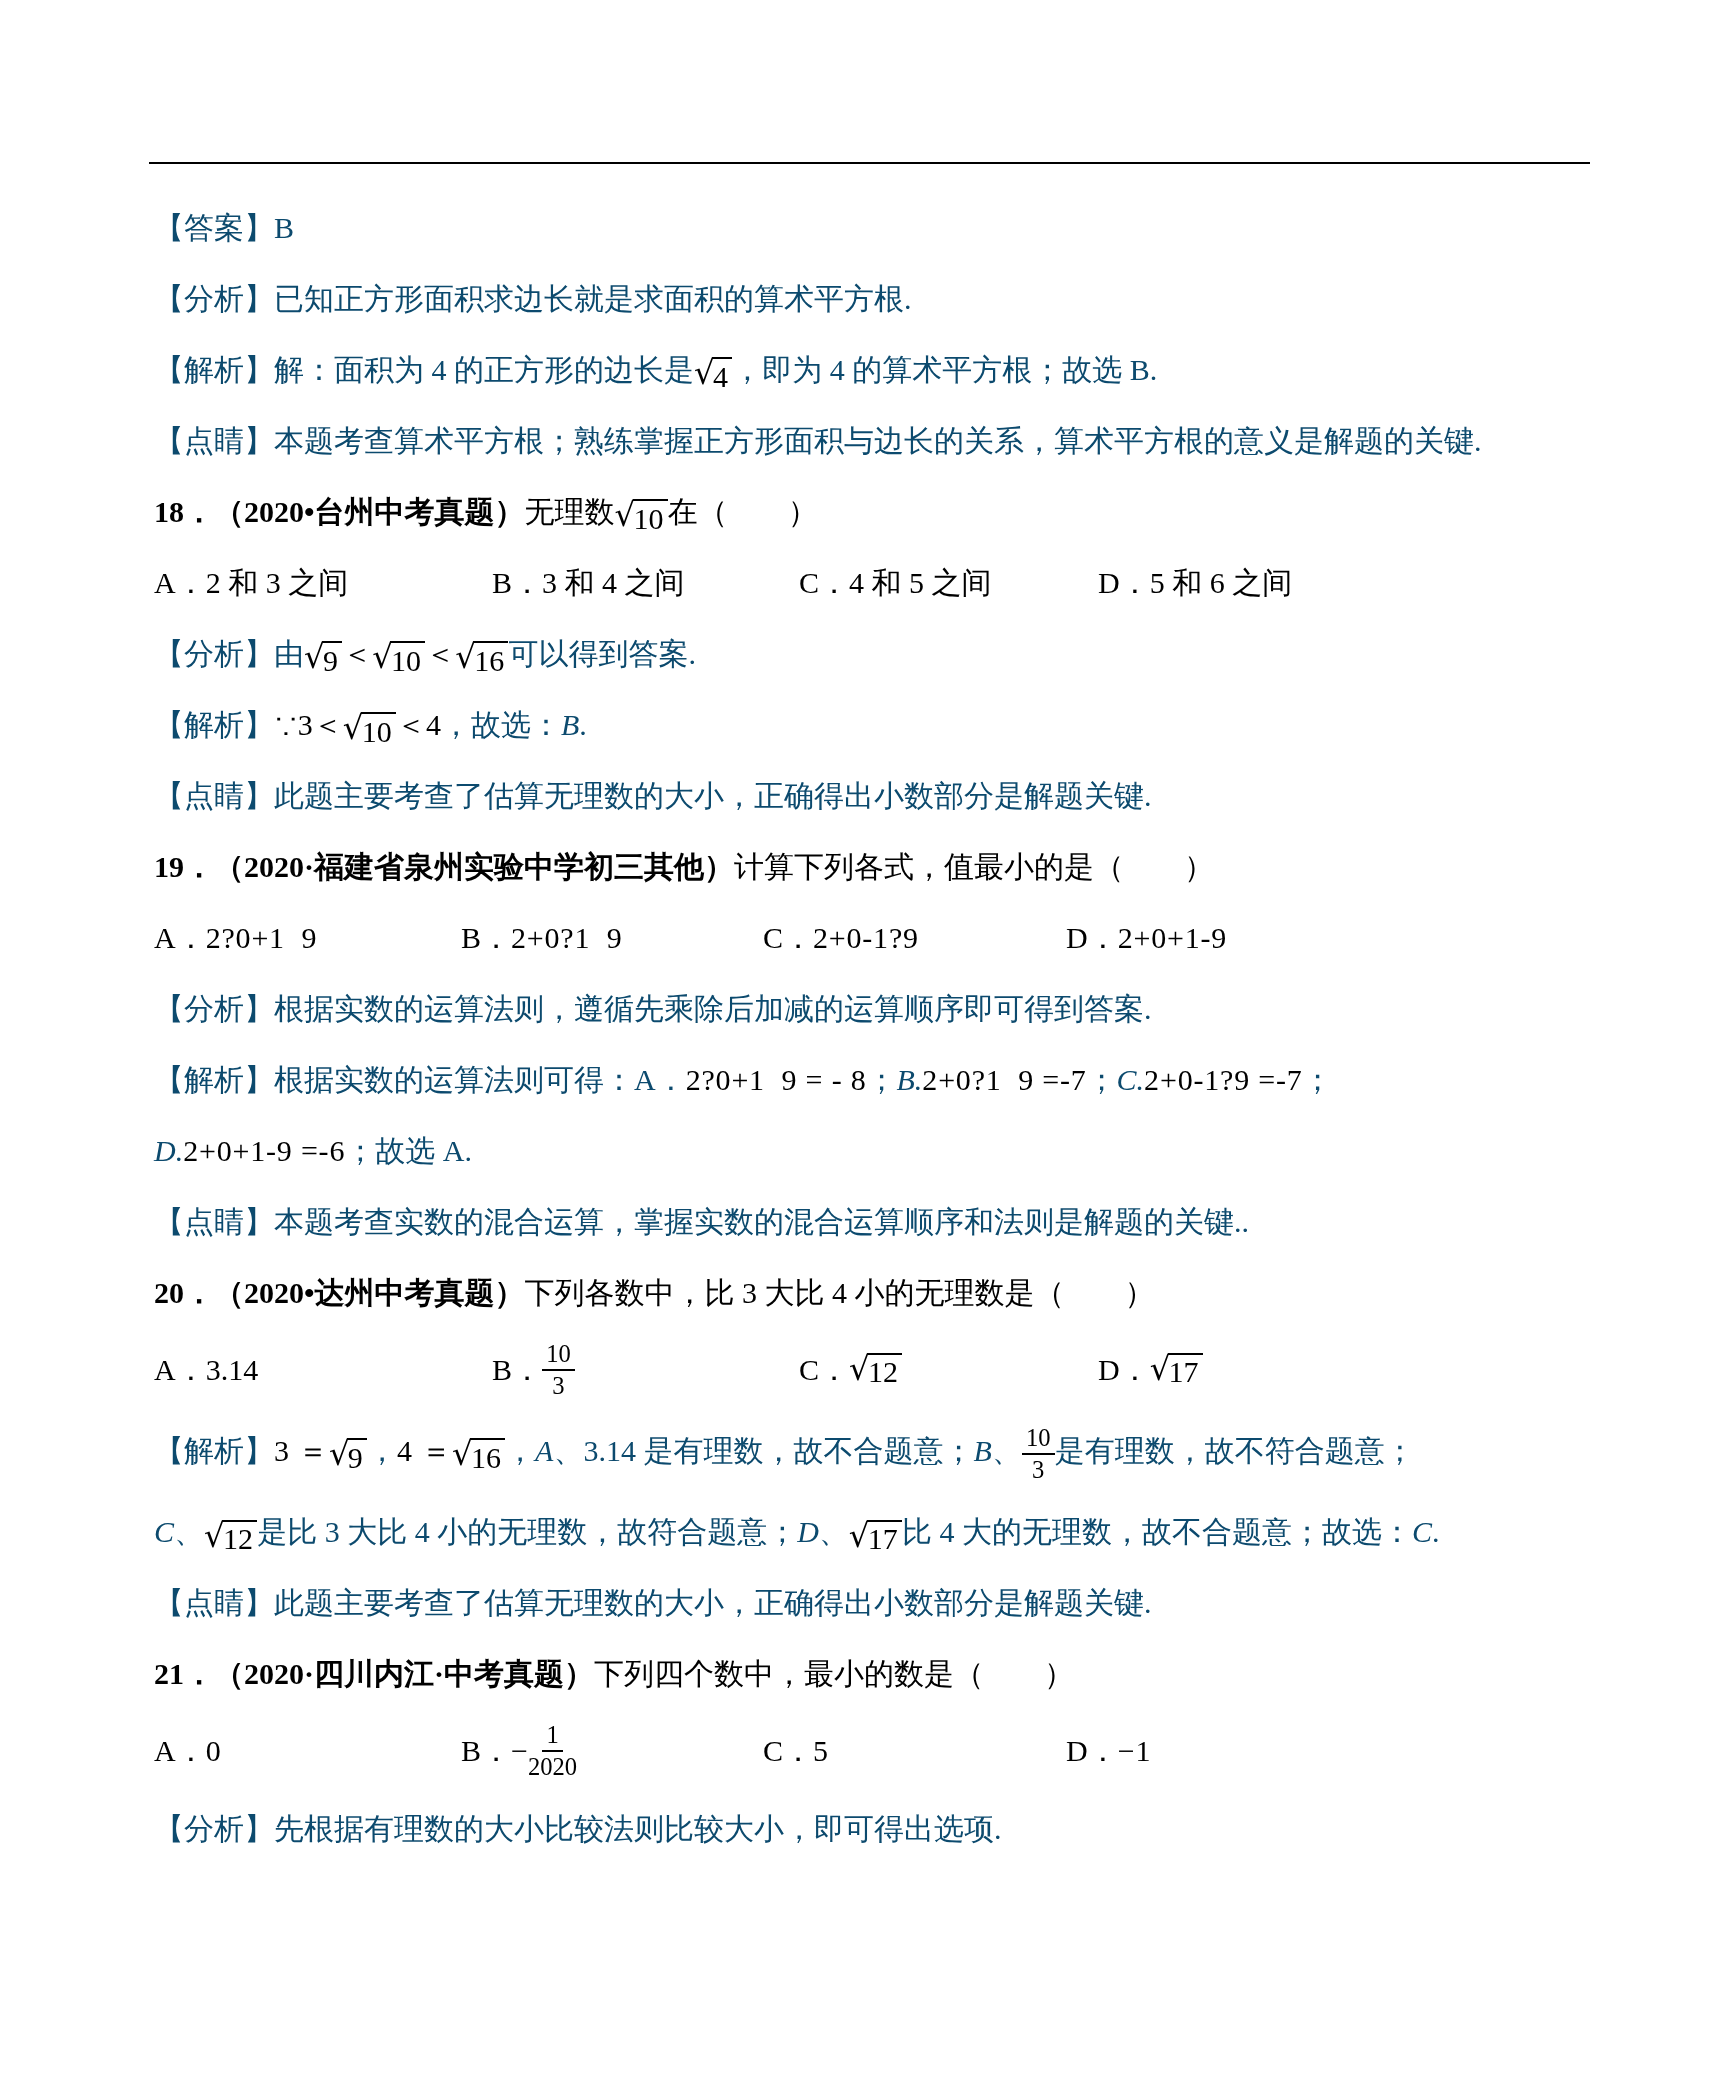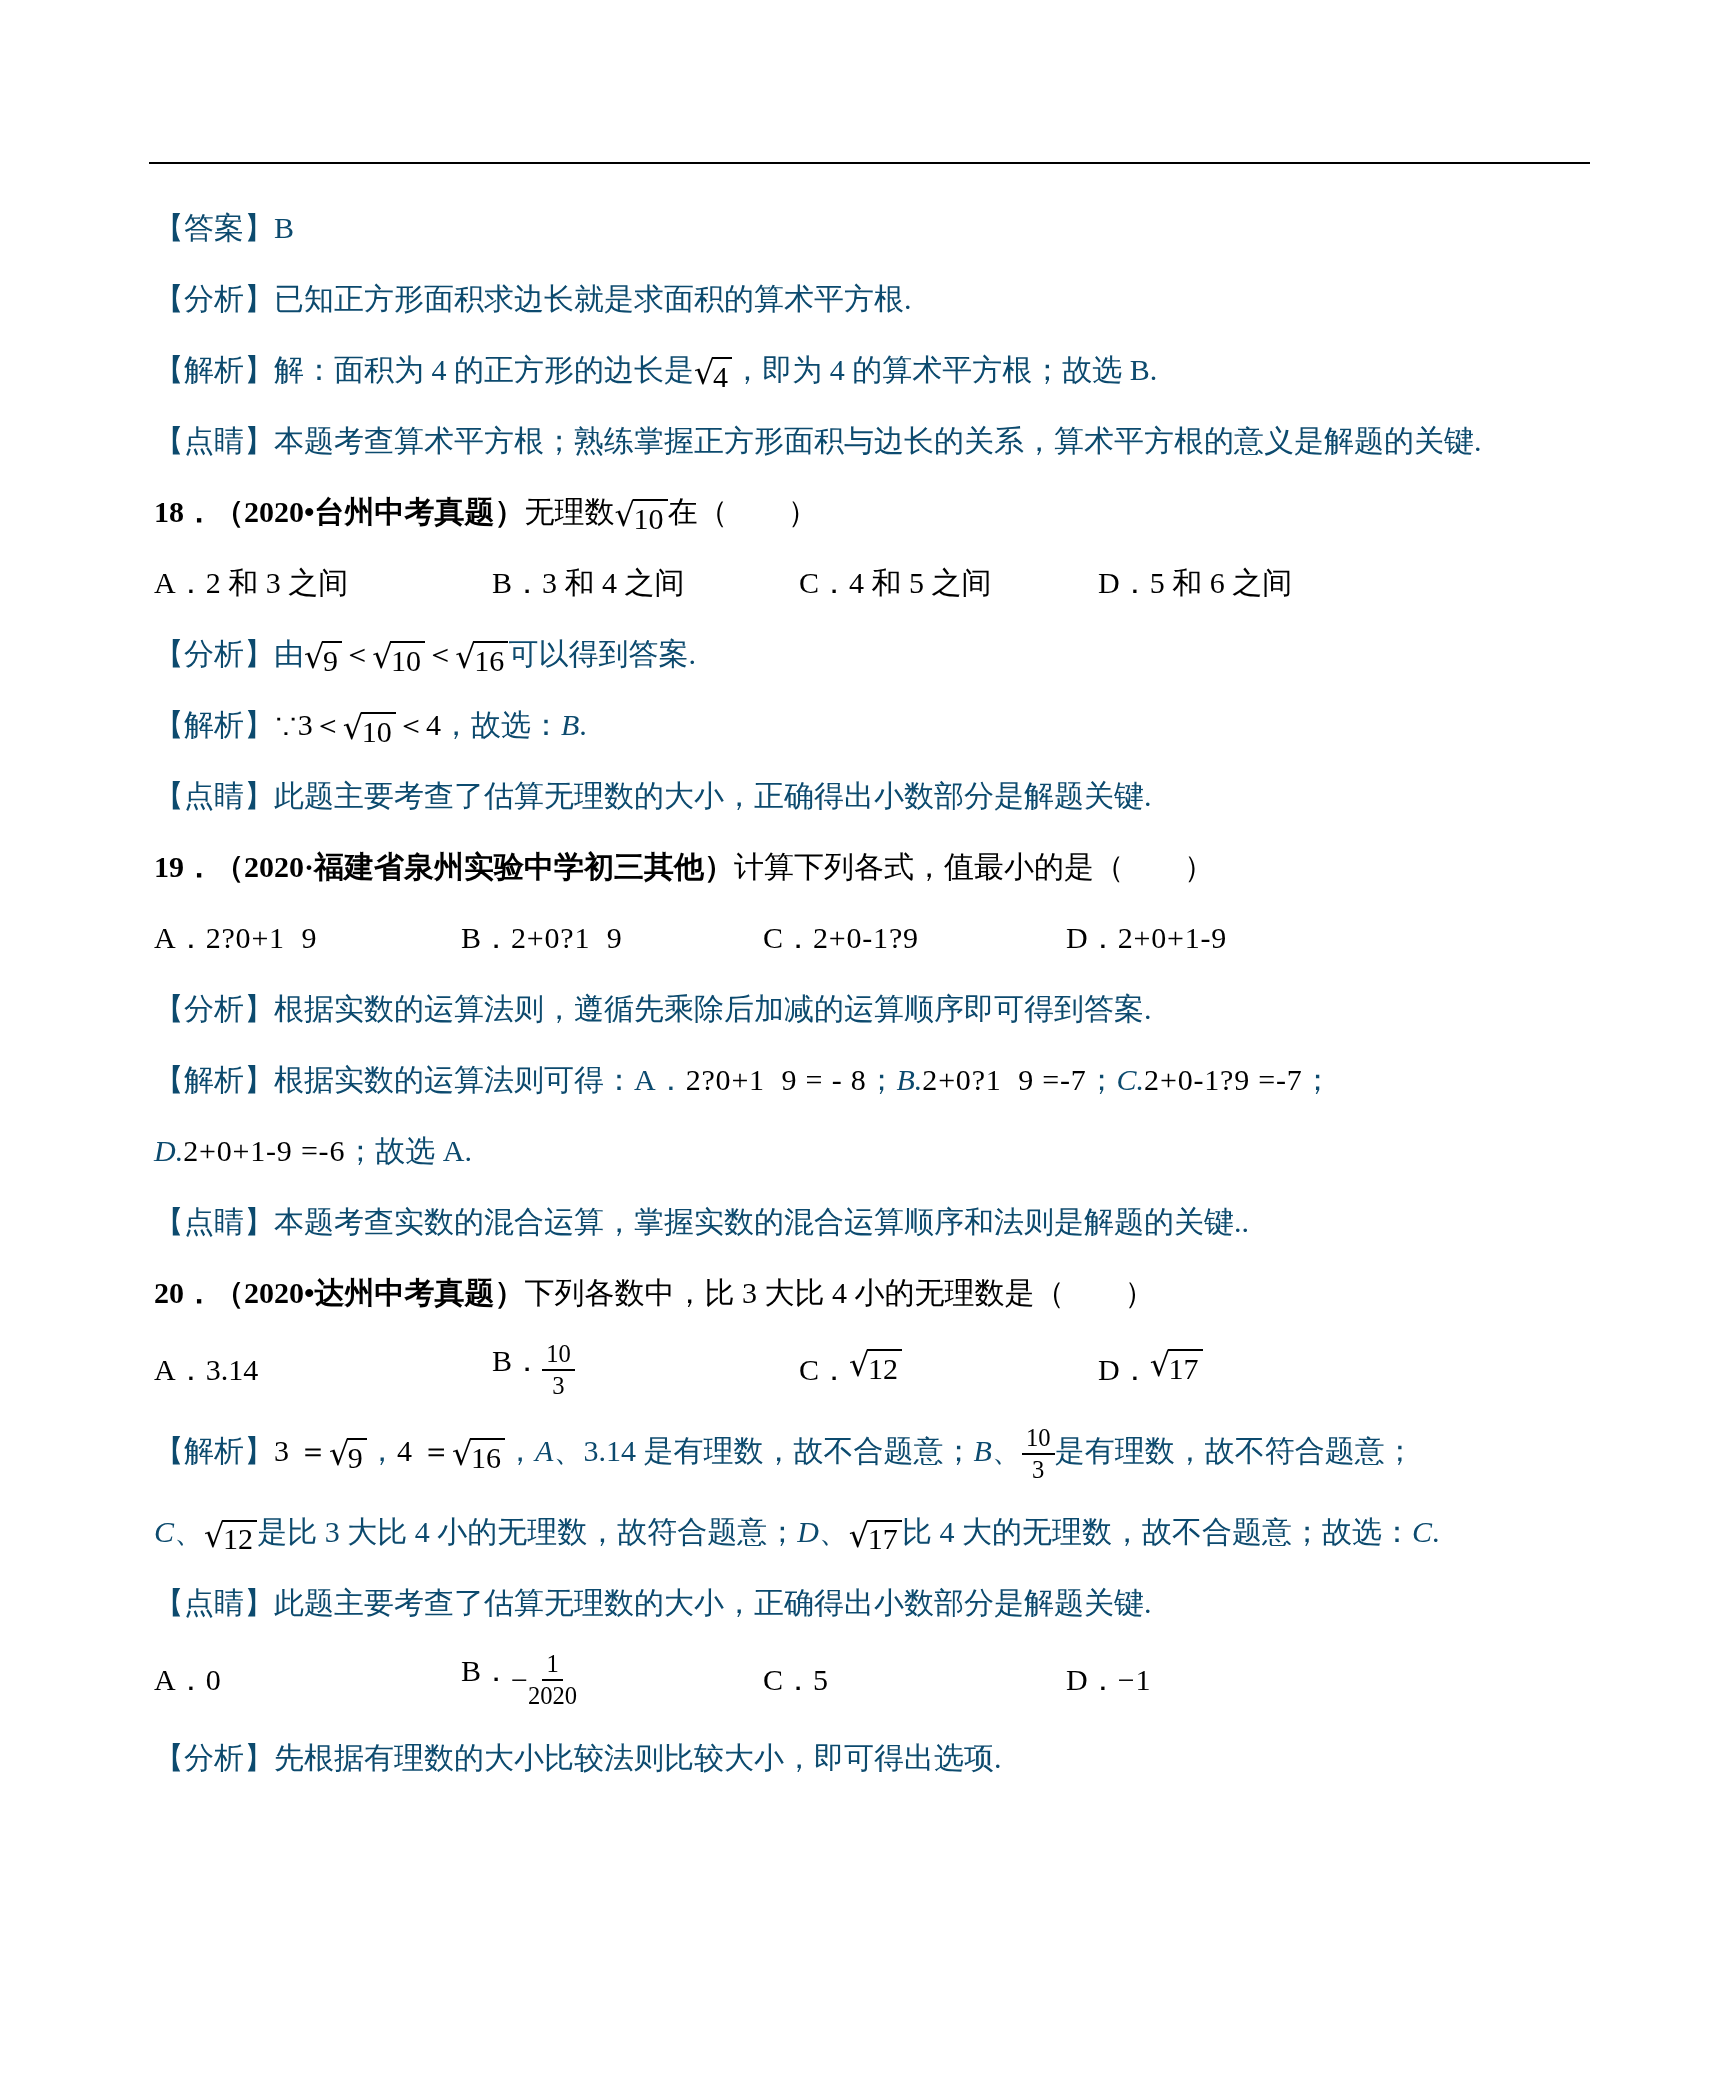--- a/index.html
+++ b/index.html
@@ -16,21 +16,21 @@
   .content{
     position:absolute;left:154px;top:204px;width:1435px;
   }
   .para{
     font-size:30px;line-height:47px;margin:0 0 24px 0;
     white-space:pre-wrap;
   }
   .options{
     display:flex;align-items:center;line-height:42px;min-height:47px;
   }
-  .cell{display:inline-flex;flex:0 0 auto;white-space:pre;}
+  .cell{display:inline-flex;align-items:center;flex:0 0 auto;white-space:pre;}
   .cell:last-child{flex:1 1 auto;}
   .red{color:#0c4a6e;}
   .bold{font-weight:700;}
   .it{font-style:italic;}
   .math{letter-spacing:0.8px;}
   .sqrt{display:inline-flex;align-items:flex-start;vertical-align:-4.2px;line-height:1.05;}
   .sqrt .rs{font-family:"DejaVu Sans",sans-serif;font-size:1.08em;line-height:1;}
   .sqrt .rc{border-top:2.1px solid currentColor;padding:2.5px 4.2px 0 0.8px;margin-left:-2.5px;line-height:1;}
   .fracwrap{display:inline-flex;align-items:center;vertical-align:middle;}
   .frac{
@@ -60,19 +60,20 @@
         <div class="para options"><span class="cell" style="width: 307px;"><span>A．</span><span class="math">2?0+1  9</span></span><span class="cell" style="width: 302px;"><span>B．</span><span class="math">2+0?1  9</span></span><span class="cell" style="width: 303px;"><span>C．</span><span class="math">2+0-1?9</span></span><span class="cell"><span>D．</span><span class="math">2+0+1-9</span></span></div>
         <div class="para"><span class="red">【分析】根据实数的运算法则，遵循先乘除后加减的运算顺序即可得到答案.</span></div>
         <div class="para"><span class="red">【解析】根据实数的运算法则可得：</span><span class="red">A．</span><span class="math">2?0+1  9 = - 8</span><span class="red">；</span><span class="red it">B.</span><span class="math">2+0?1  9 =-7</span><span class="red">；</span><span class="red it">C.</span><span class="math">2+0-1?9 =-7</span><span class="red">；</span></div>
         <div class="para"><span class="red it">D.</span><span class="math">2+0+1-9 =-6</span><span class="red">；故选 A.</span></div>
         <div class="para"><span class="red">【点睛】本题考查实数的混合运算，掌握实数的混合运算顺序和法则是解题的关键..</span></div>
         <div class="para"><span class="bold">20．（2020•达州中考真题）</span><span>下列各数中，比 3 大比 4 小的无理数是（　　）</span></div>
         <div class="para options"><span class="cell" style="width: 338px;"><span>A．3.14</span></span><span class="cell" style="width: 307px;"><span>B．</span><span class="fracwrap"><span class="frac"><span class="num">10</span><span class="den">3</span></span></span></span><span class="cell" style="width: 299px;"><span>C．</span><span class="sqrt"><span class="rs">√</span><span class="rc">12</span></span></span><span class="cell"><span>D．</span><span class="sqrt"><span class="rs">√</span><span class="rc">17</span></span></span></div>
         <div class="para"><span class="red">【解析】</span><span class="math">3 ＝</span><span class="sqrt"><span class="rs">√</span><span class="rc">9</span></span><span class="red">，</span><span class="math">4 ＝</span><span class="sqrt"><span class="rs">√</span><span class="rc">16</span></span><span class="red">，</span><span class="red it">A</span><span class="red">、3.14 是有理数，故不合题意；</span><span class="red it">B</span><span class="red">、</span><span class="fracwrap"><span class="frac"><span class="num">10</span><span class="den">3</span></span></span><span class="red">是有理数，故不符合题意；</span></div>
         <div class="para"><span class="red it">C</span><span class="red">、</span><span class="sqrt"><span class="rs">√</span><span class="rc">12</span></span><span class="red">是比 3 大比 4 小的无理数，故符合题意；</span><span class="red it">D</span><span class="red">、</span><span class="sqrt"><span class="rs">√</span><span class="rc">17</span></span><span class="red">比 4 大的无理数，故不合题意；故选：</span><span class="red it">C</span><span class="red">.</span></div>
         <div class="para"><span class="red">【点睛】此题主要考查了估算无理数的大小，正确得出小数部分是解题关键.</span></div>
+        <div class="para"><span class="bold">21．（2020·四川内江·中考真题）</span><span>下列四个数中，最小的数是（　　）</span></div>
         <div class="para options"><span class="cell" style="width: 307px;"><span>A．0</span></span><span class="cell" style="width: 302px;"><span>B．</span><span class="fracwrap"><span>−</span><span class="frac"><span class="num">1</span><span class="den">2020</span></span></span></span><span class="cell" style="width: 303px;"><span>C．5</span></span><span class="cell"><span>D．</span><span class="math">−1</span></span></div>
         <div class="para"><span class="red">【分析】先根据有理数的大小比较法则比较大小，即可得出选项.</span></div>
       </div>
   </div>
 
 </div>
 
 
 </body></html>

